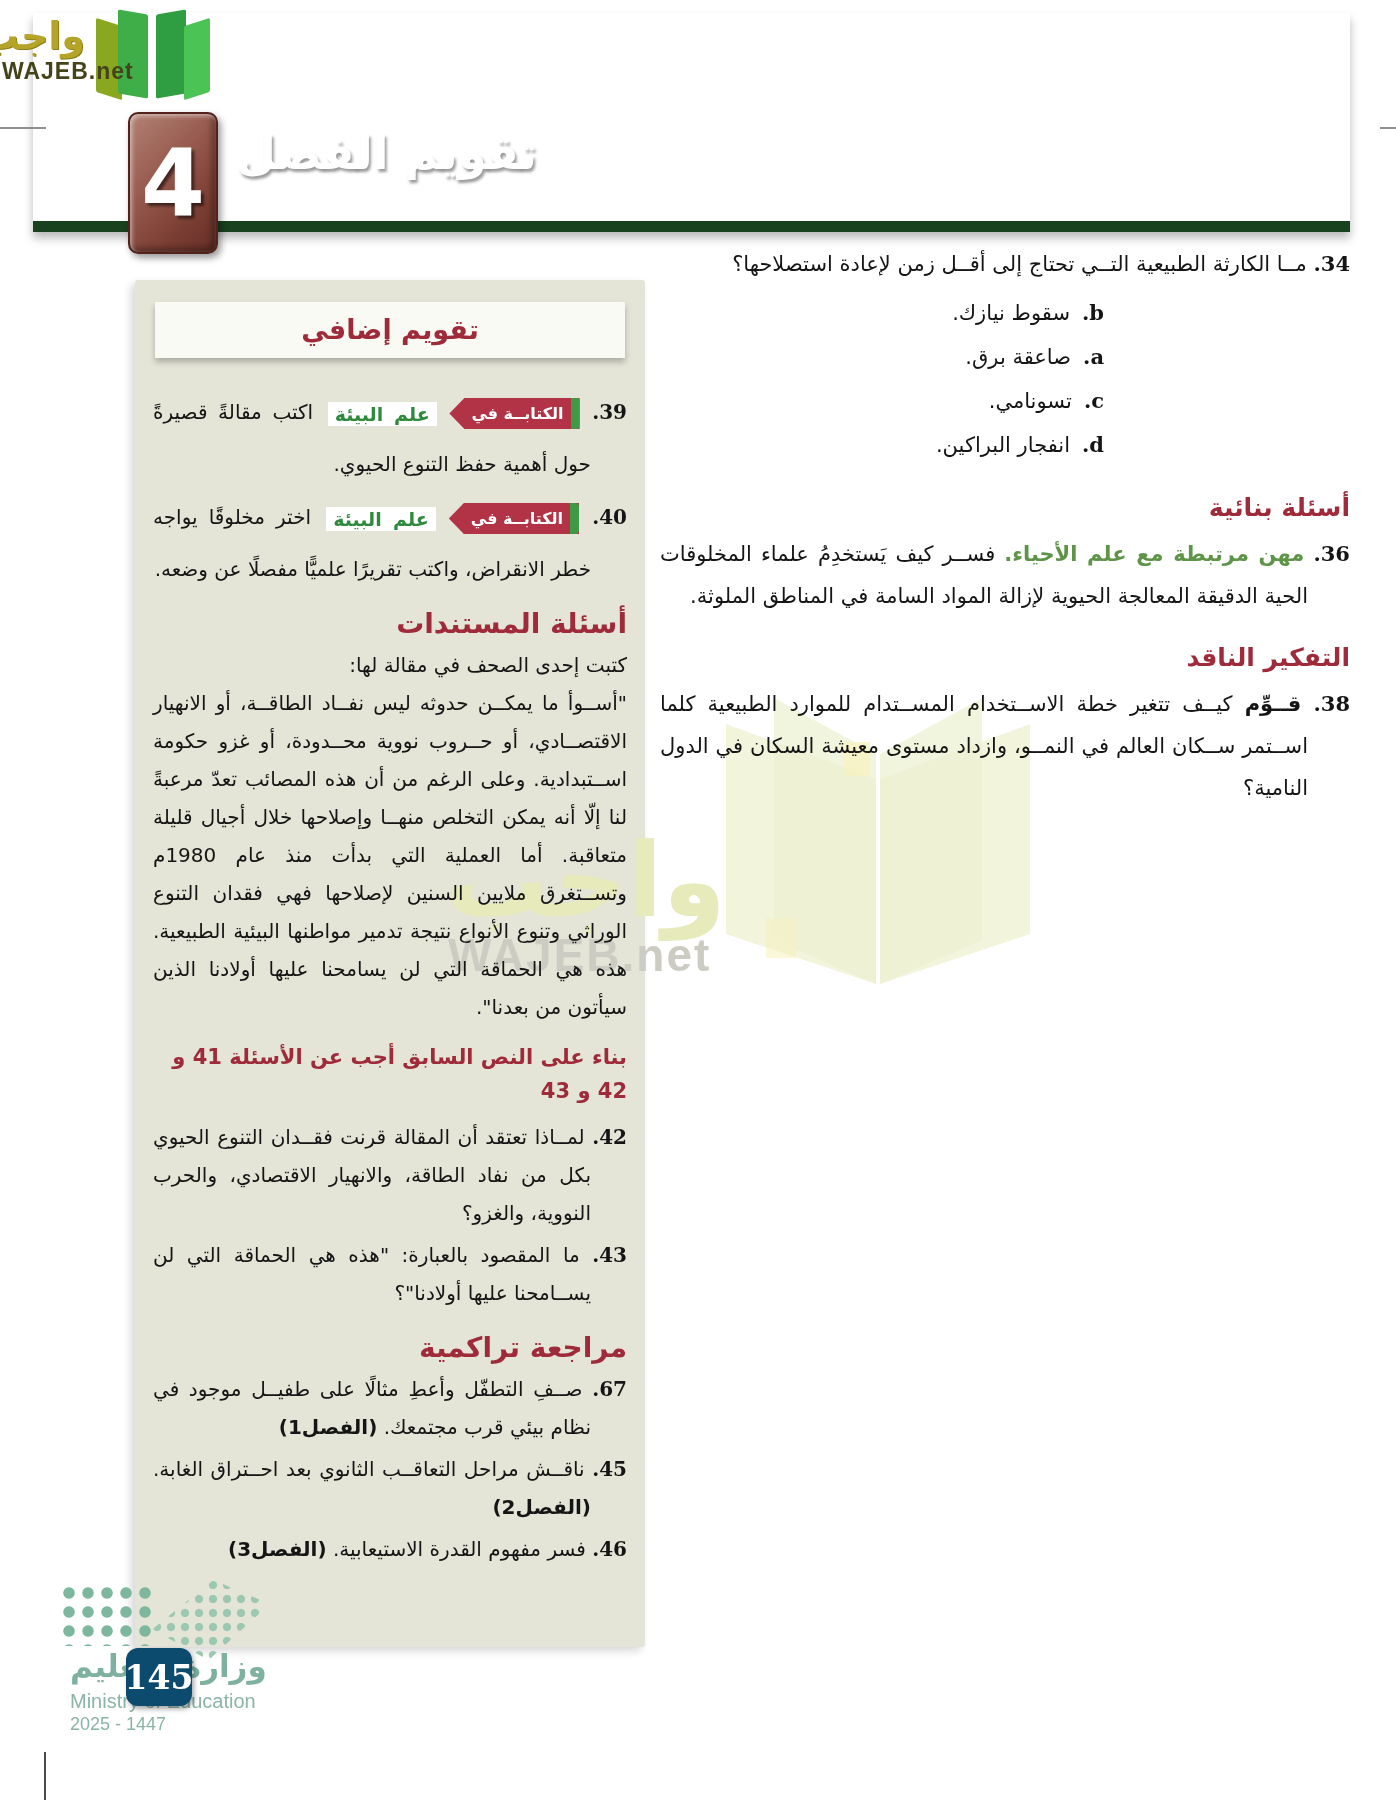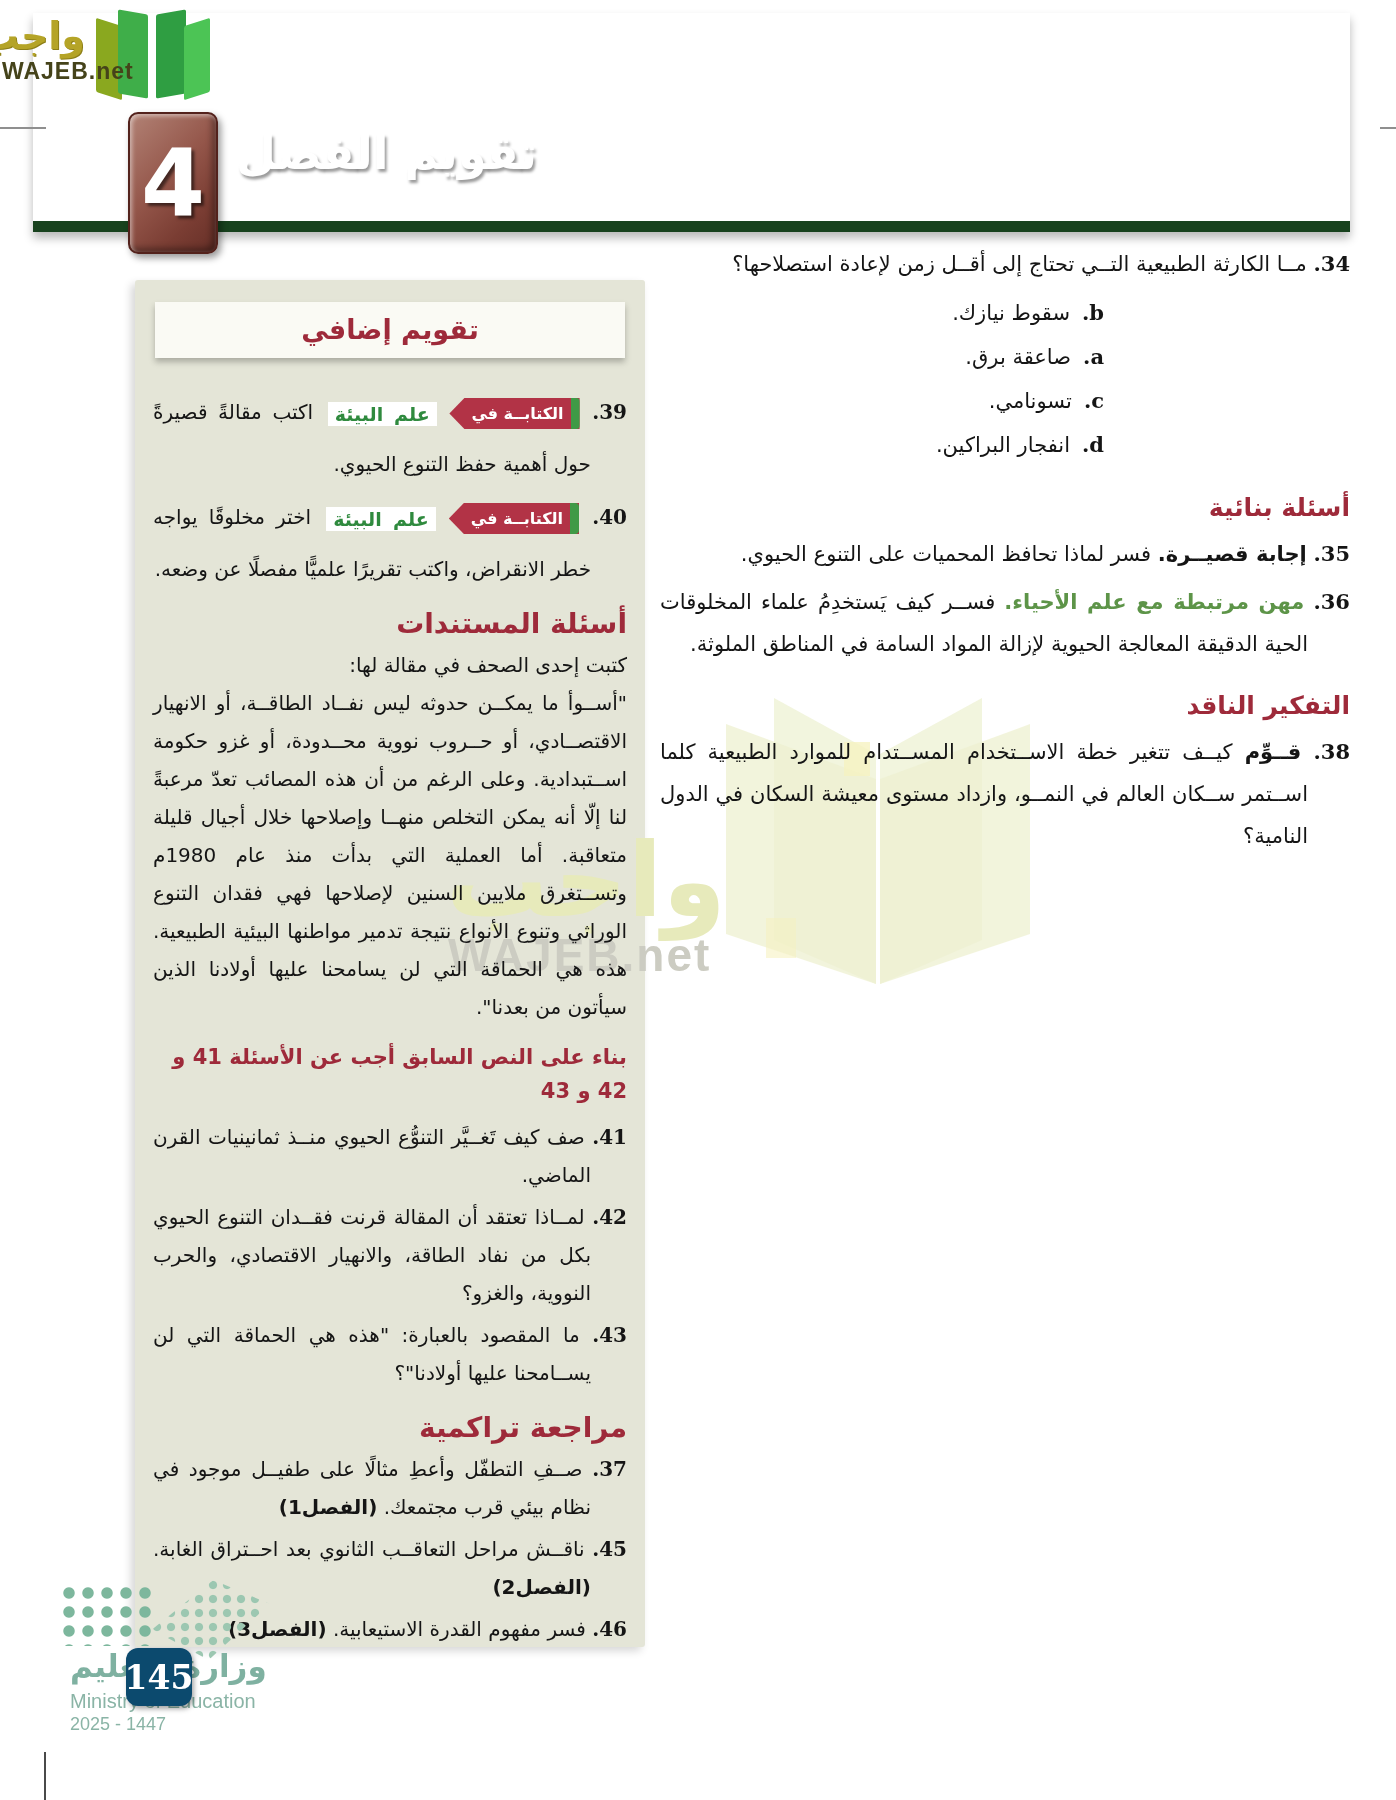--- a/index.html
+++ b/index.html
@@ -145,21 +145,20 @@
 
     <div class="opts">
       <div class="opt"><span class="letter">b.</span><span>سقوط نيازك.</span></div>
       <div class="opt"><span class="letter">a.</span><span>صاعقة برق.</span></div>
       <div class="opt"><span class="letter">c.</span><span>تسونامي.</span></div>
       <div class="opt"><span class="letter">d.</span><span>انفجار البراكين.</span></div>
     </div>
 
     <h3 class="sec">أسئلة بنائية</h3>
 
-    <p class="q"><b class="qn">35.</b> <b class="lead">إجابة قصيــرة.</b> <span>فسر لماذا تحافظ المحميات على التنوع الحيوي.</span></p>
 
     <p class="q"><b class="qn">36.</b> <b class="lead-green">مهن مرتبطة مع علم الأحياء.</b> <span>فســر كيف يَستخدِمُ علماء المخلوقات الحية الدقيقة المعالجة الحيوية لإزالة المواد السامة في المناطق الملوثة.</span></p>
 
     <h3 class="sec">التفكير الناقد</h3>
 
 
     <p class="q"><b class="qn">38.</b> <b class="lead">قــوِّم</b> <span>كيــف تتغير خطة الاســتخدام المســتدام للموارد الطبيعية كلما اســتمر ســكان العالم في النمــو، وازداد مستوى معيشة السكان في الدول النامية؟</span></p>
   </div>
 
   <div class="box">
@@ -175,27 +174,26 @@
             <i class="cap"></i>
             <span>الكتابــة في</span>
           </span> <span class="cue">علم البيئة</span> <span>اختر مخلوقًا يواجه خطر الانقراض، واكتب تقريرًا علميًّا مفصلًا عن وضعه.</span></p>
 
       <h4 class="sec2">أسئلة المستندات</h4>
       <p class="intro">كتبت إحدى الصحف في مقالة لها:</p>
       <p class="quote">"أســوأ ما يمكــن حدوثه ليس نفــاد الطاقــة، أو الانهيار الاقتصــادي، أو حــروب نووية محــدودة، أو غزو حكومة اســتبدادية. وعلى الرغم من أن هذه المصائب تعدّ مرعبةً لنا إلّا أنه يمكن التخلص منهــا وإصلاحها خلال أجيال قليلة متعاقبة. أما العملية التي بدأت منذ عام 1980م وتســتغرق ملايين السنين لإصلاحها فهي فقدان التنوع الوراثي وتنوع الأنواع نتيجة تدمير مواطنها البيئية الطبيعية. هذه هي الحماقة التي لن يسامحنا عليها أولادنا الذين سيأتون من بعدنا".</p>
 
       <p class="instruction">بناء على النص السابق أجب عن الأسئلة 41 و 42 و 43</p>
 
-      <p class="q"><b class="qn">41.</b> <span>صف كيف تَغــيَّر التنوُّع الحيوي منــذ ثمانينيات القرن الماضي.</span></p>
       <p class="q"><b class="qn">42.</b> <span>لمــاذا تعتقد أن المقالة قرنت فقــدان التنوع الحيوي بكل من نفاد الطاقة، والانهيار الاقتصادي، والحرب النووية، والغزو؟</span></p>
       <p class="q"><b class="qn">43.</b> <span>ما المقصود بالعبارة: "هذه هي الحماقة التي لن يســامحنا عليها أولادنا"؟</span></p>
 
       <h4 class="sec2">مراجعة تراكمية</h4>
 
-      <p class="q"><b class="qn">37.</b> <span>صــفِ التطفّل وأعطِ مثالًا على طفيــل موجود في نظام بيئي قرب مجتمعك.</span> <b class="refb">(الفصل1)</b></p>
+      <p class="q"><b class="qn">67.</b> <span>صــفِ التطفّل وأعطِ مثالًا على طفيــل موجود في نظام بيئي قرب مجتمعك.</span> <b class="refb">(الفصل1)</b></p>
       <p class="q"><b class="qn">45.</b> <span>ناقــش مراحل التعاقــب الثانوي بعد احــتراق الغابة.</span> <b class="refb">(الفصل2)</b></p>
       <p class="q"><b class="qn">46.</b> <span>فسر مفهوم القدرة الاستيعابية.</span> <b class="refb">(الفصل3)</b></p>
     </div>
   </div>
 
   <div class="dots-a"></div>
   <div class="dots-b"></div>
   <div class="min-ar">وزارة التعليم</div>
   <div class="min-en">Ministry of Education</div>
   <div class="min-yr">2025 - 1447</div>

